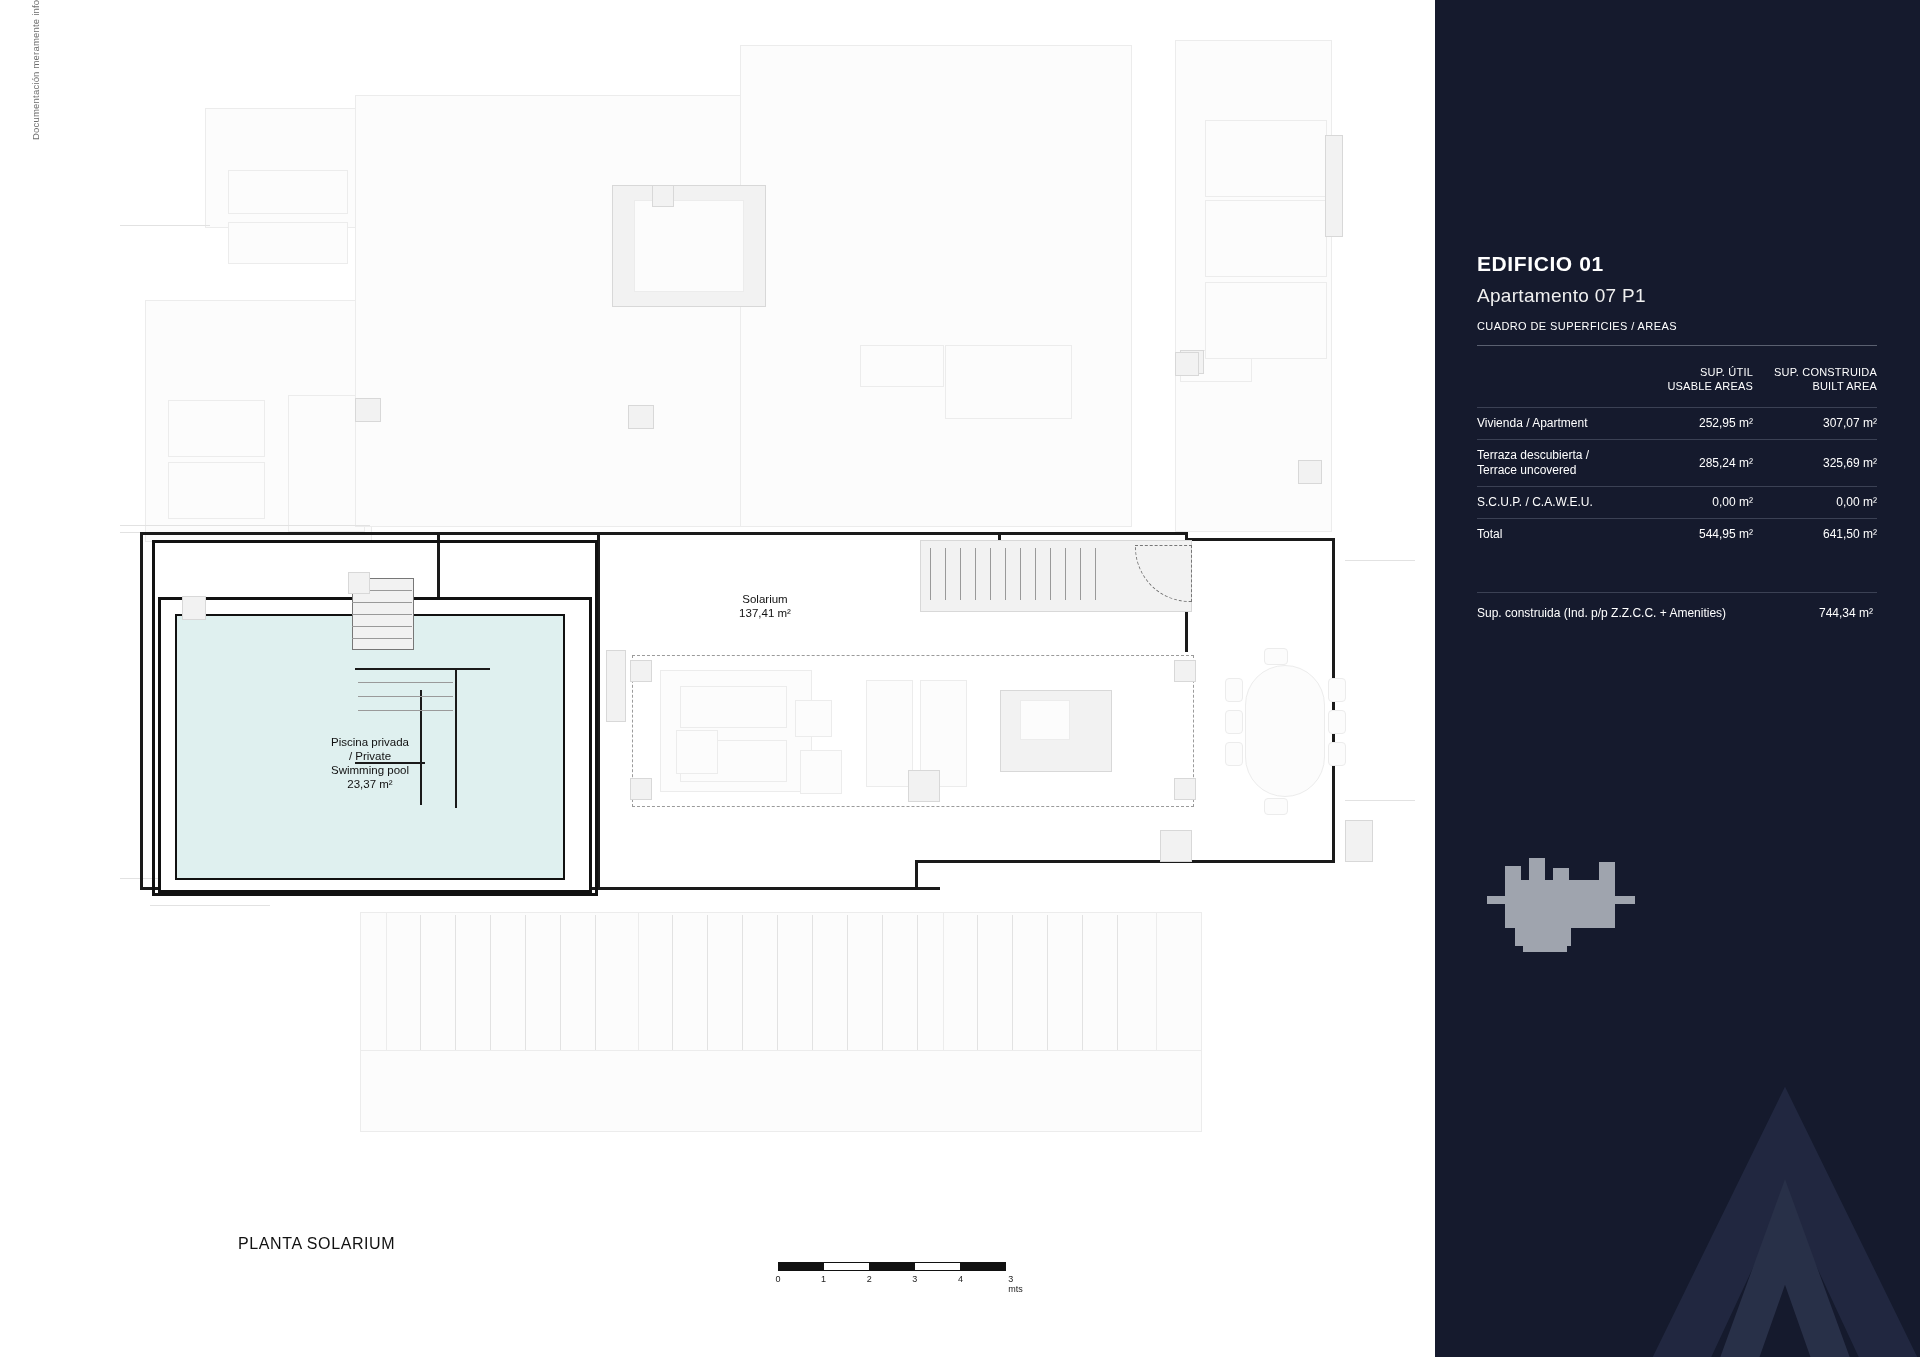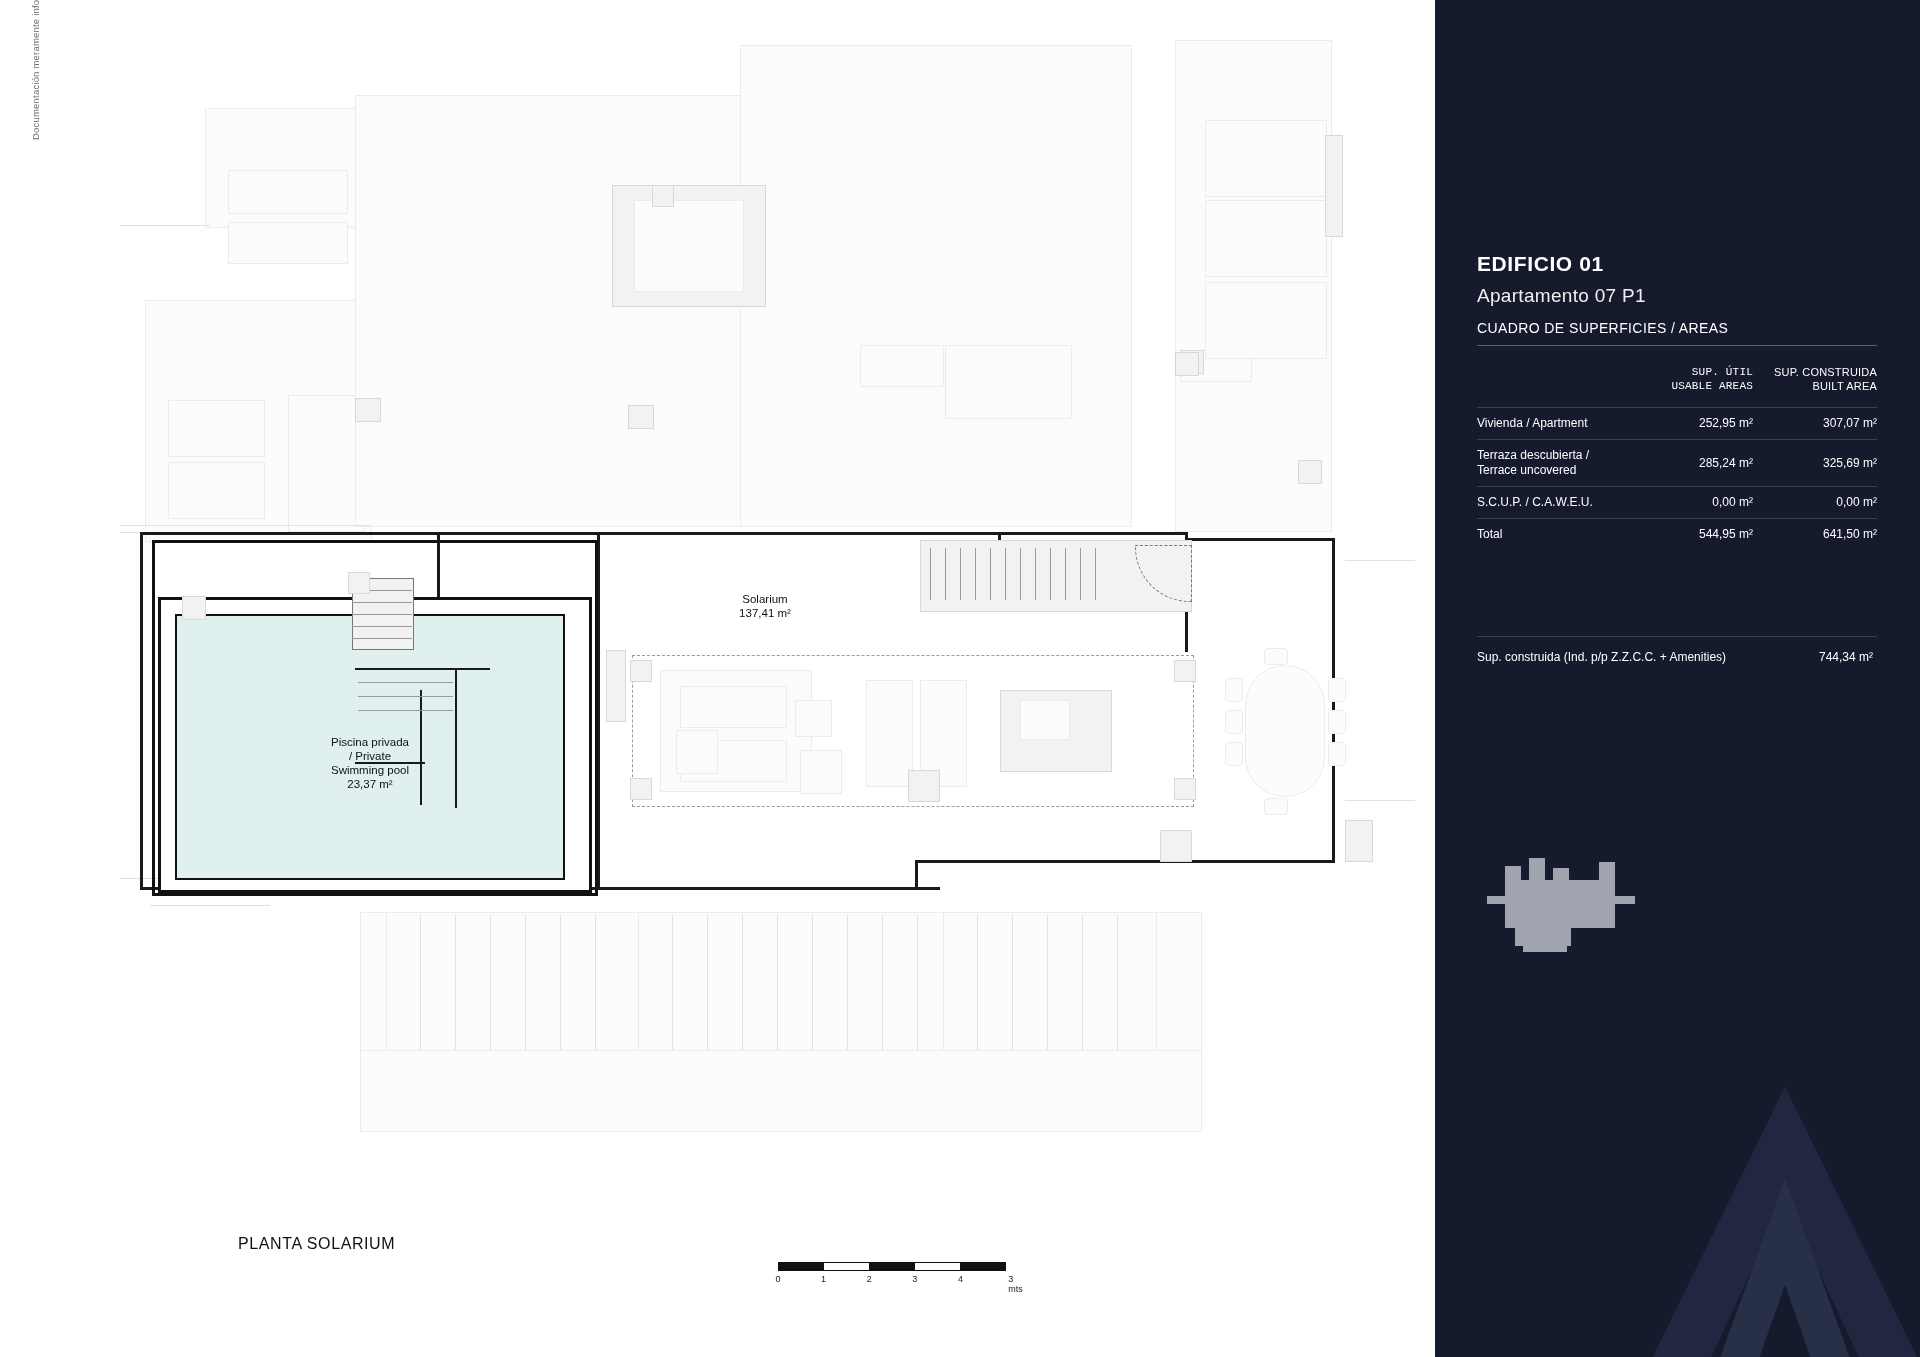--- a/index.html
+++ b/index.html
@@ -139,21 +139,21 @@
   #bld-title {
     position: absolute; left: 42px; top: 252px;
     font-size: 21px; font-weight: bold; letter-spacing: .6px;
   }
   #apt-title {
     position: absolute; left: 42px; top: 285px;
     font-size: 19px; font-weight: normal; letter-spacing: .3px; color: #f0f0f0;
   }
   #areas-head {
     position: absolute; left: 42px; top: 320px;
-    font-size: 14px; letter-spacing: .4px; color: #ffffff;
+    font-size: 11px; letter-spacing: .4px; color: #ffffff;
   }
   #rule1 {
     position: absolute; left: 42px; top: 345px; width: 400px; height: 1px;
     background: #5a6070;
   }
   table.areas {
     position: absolute;
     left: 42px; top: 365px;
     width: 400px;
     border-collapse: collapse;
@@ -163,21 +163,21 @@
   table.areas th {
     font-weight: normal;
     font-size: 11px;
     line-height: 14px;
     text-align: right;
     padding: 0 0 14px 0;
     vertical-align: bottom;
     letter-spacing: .2px;
   }
   table.areas th.c0 { text-align: left; width: 152px; }
-  table.areas th.c1 { width: 124px; font-family: Liberation Mono, monospace; }
+  table.areas th.c1 { width: 124px; }
   table.areas th.c2 { width: 124px; }
   table.areas td {
     font-size: 12px;
     line-height: 15px;
     padding: 8px 0;
     vertical-align: middle;
     border-top: 1px solid #3b4154;
   }
   table.areas td.lbl { text-align: left; }
   table.areas td.val { text-align: right; }
@@ -442,21 +442,21 @@
           <td class="val">0,00 m²</td>
         </tr>
         <tr class="total">
           <td class="lbl">Total</td>
           <td class="val">544,95 m²</td>
           <td class="val">641,50 m²</td>
         </tr>
       </tbody>
     </table>
 
-    <div class="extra-row" style="top:636px;">
+    <div class="extra-row" style="top:592px;">
       <span class="lbl">Sup. construida (Ind. p/p Z.Z.C.C. + Amenities)</span><span class="val">744,34 m²</span>
     </div>
 
 
     <div id="diag-left">
       <div class="dg" style="left:18px;  top:22px; width:110px; height:48px;"></div>
       <div class="dg" style="left:18px;  top:8px;  width:16px;  height:18px;"></div>
       <div class="dg" style="left:42px;  top:0px;  width:16px;  height:26px;"></div>
       <div class="dg" style="left:66px;  top:10px; width:16px;  height:16px;"></div>
       <div class="dg" style="left:112px; top:4px;  width:16px;  height:22px;"></div>

